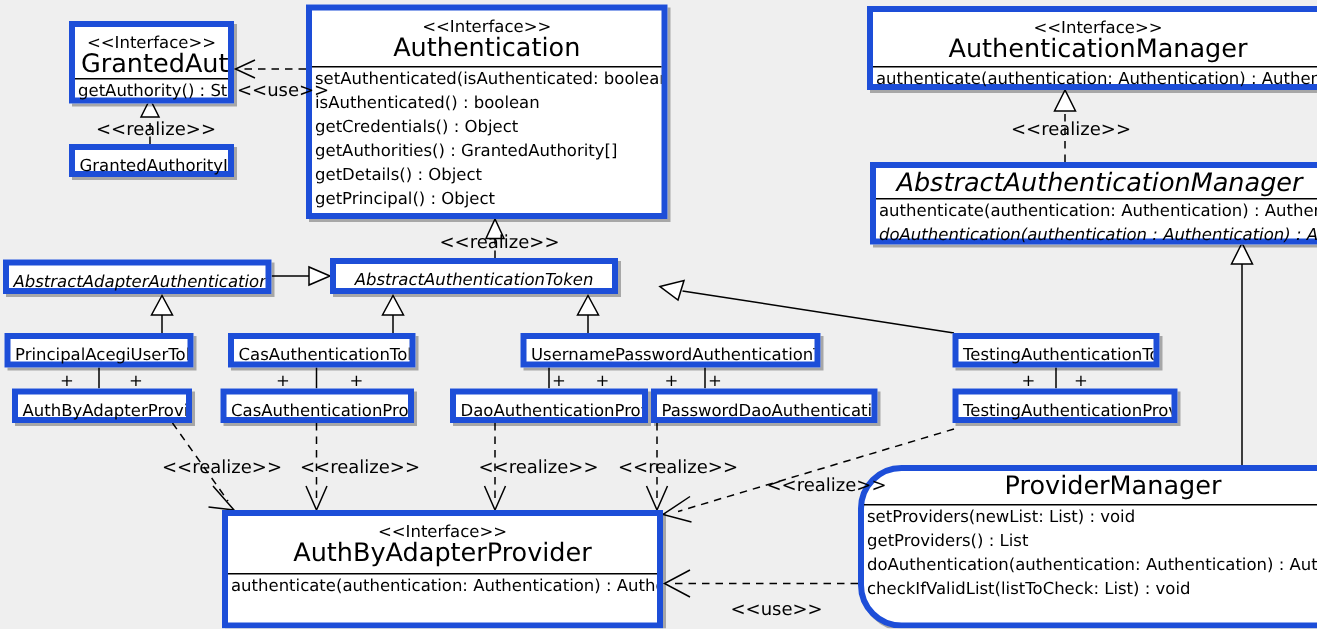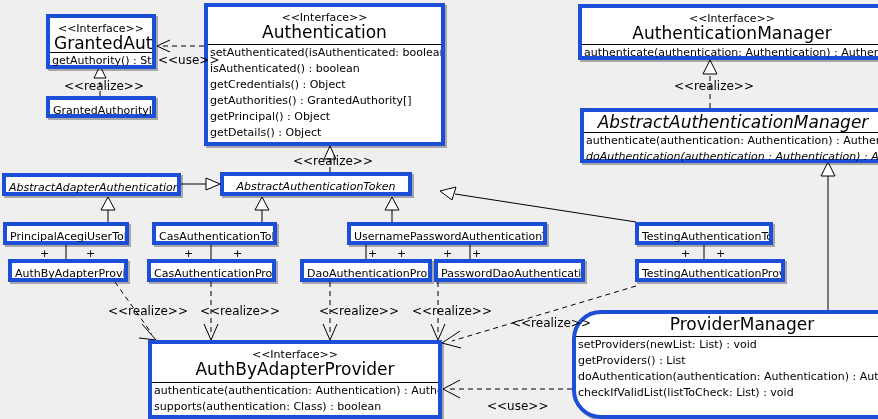--- a/index.html
+++ b/index.html
@@ -186,22 +186,22 @@
   <div class="box" style="left:204px; top:3px; width:241px; height:143px;">
     <div class="compartment hdr" style="height:37px;">
       <span class="stereo">&lt;&lt;Interface&gt;&gt;</span>
       <span class="cname">Authentication</span>
     </div>
     <div class="compartment ops">
       <div class="op">setAuthenticated(isAuthenticated: boolean) : void</div>
       <div class="op">isAuthenticated() : boolean</div>
       <div class="op">getCredentials() : Object</div>
       <div class="op">getAuthorities() : GrantedAuthority[]</div>
+      <div class="op">getDetails() : Object</div>
       <div class="op">getPrincipal() : Object</div>
-      <div class="op">getDetails() : Object</div>
     </div>
   </div>
 
   <div class="box" style="left:578px; top:4px; width:308px; height:56px;">
     <div class="compartment hdr" style="height:36px;">
       <span class="stereo">&lt;&lt;Interface&gt;&gt;</span>
       <span class="cname">AuthenticationManager</span>
     </div>
     <div class="compartment ops">
       <div class="op">authenticate(authentication: Authentication) : Authentication</div>
@@ -262,21 +262,20 @@
     <div class="compartment single">TestingAuthenticationProvider</div>
   </div>
 
   <div class="box" style="left:148px; top:340px; width:294px; height:79px;">
     <div class="compartment hdr" style="height:38px;">
       <span class="stereo">&lt;&lt;Interface&gt;&gt;</span>
       <span class="cname">AuthByAdapterProvider</span>
     </div>
     <div class="compartment ops">
       <div class="op">authenticate(authentication: Authentication) : Authentication</div>
-      <div class="op">supports(authentication: Class) : boolean</div>
     </div>
   </div>
 
   <div class="box" style="left:572px; top:310px; width:340px; height:109px;border-radius:29px;">
     <div class="compartment hdr" style="height:22px;">
       <span class="cname">ProviderManager</span>
     </div>
     <div class="compartment ops">
       <div class="op">setProviders(newList: List) : void</div>
       <div class="op">getProviders() : List</div>

